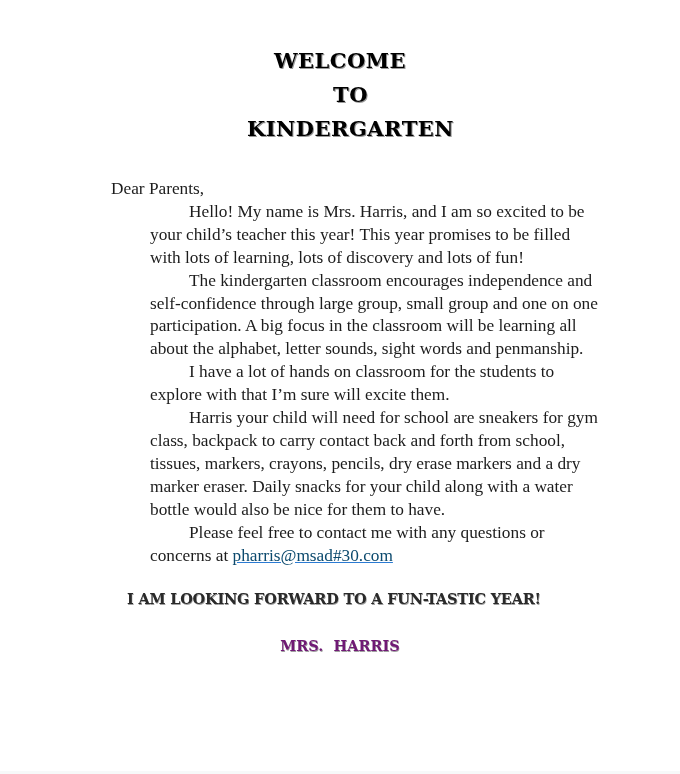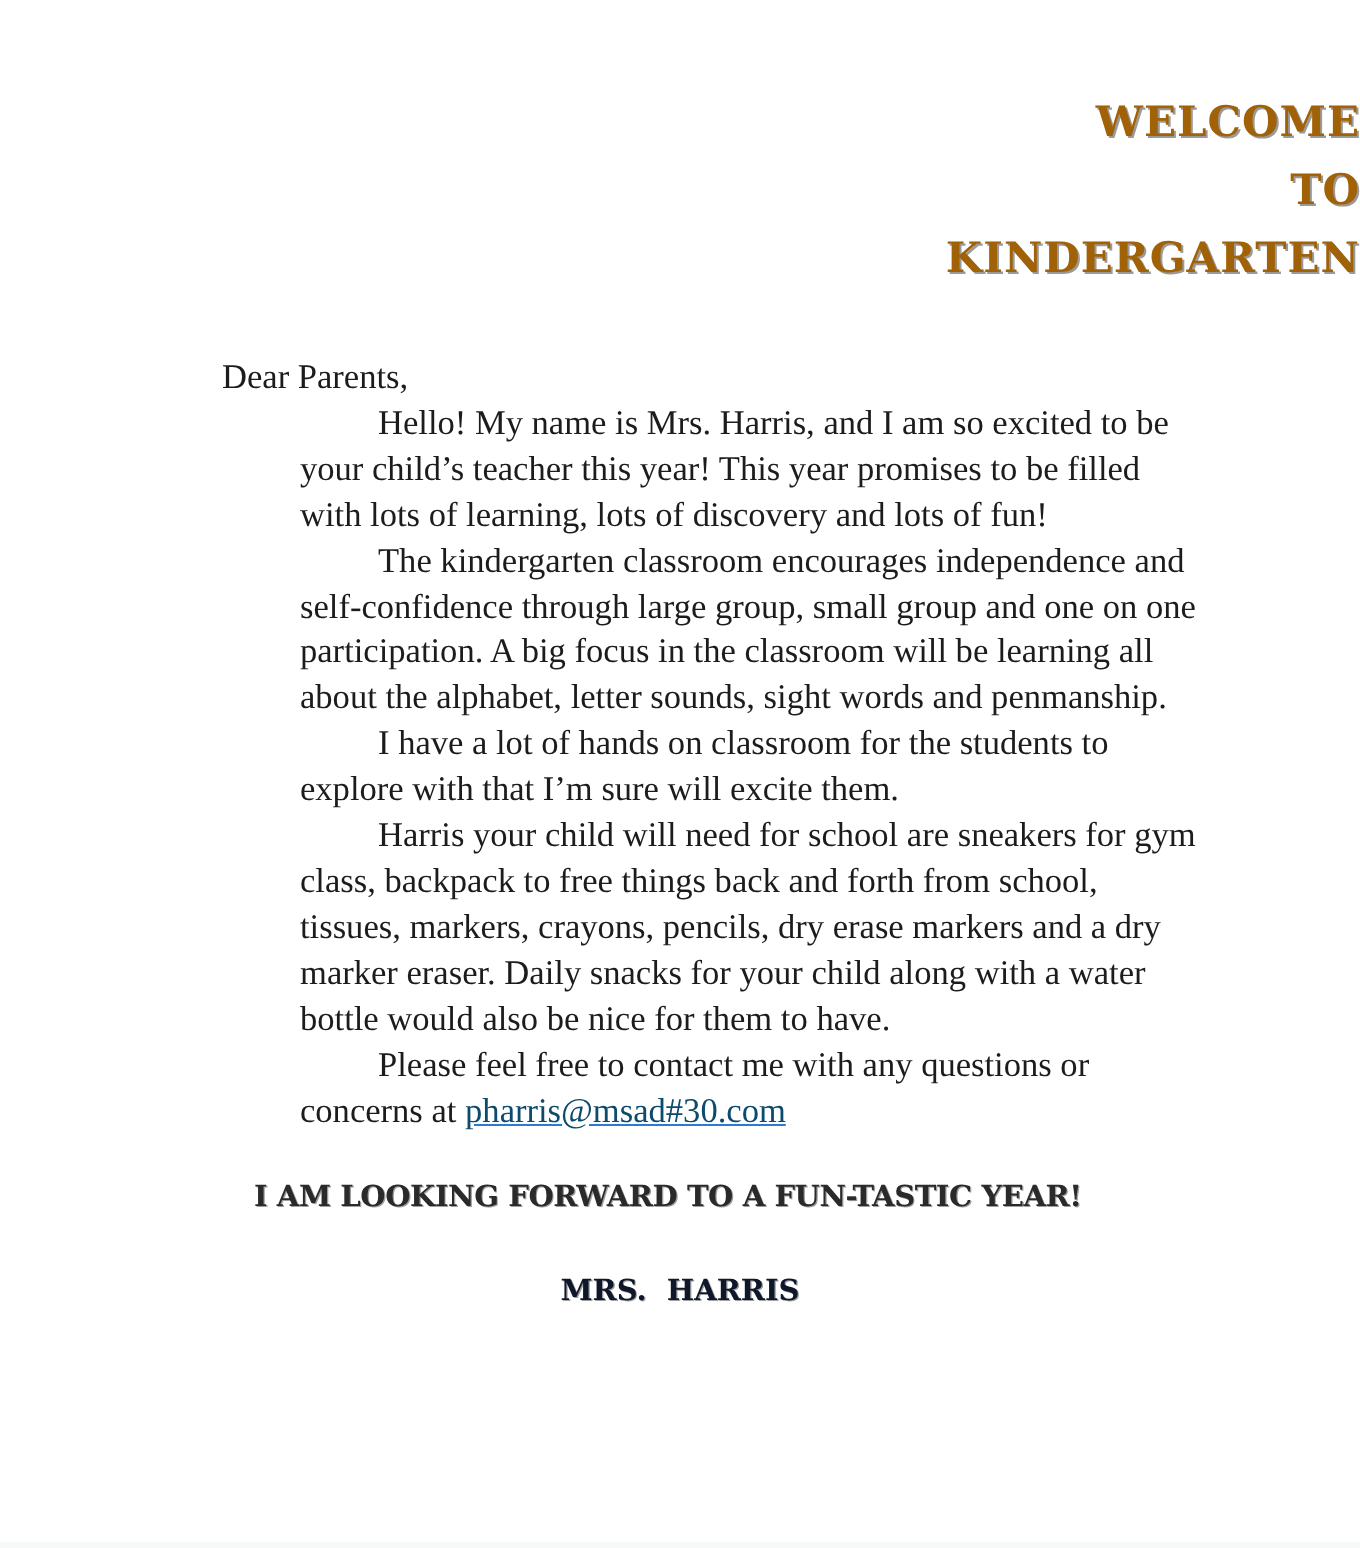--- a/index.html
+++ b/index.html
@@ -12,24 +12,24 @@
       height: 774px;
       position: relative;
       overflow: hidden;
       color: #1c1c1c;
     }
     .title-block {
       position: absolute;
       left: 0;
       top: 44px;
       width: 680px;
-      text-align: right;
+      text-align: center;
       font-family: "DejaVu Serif", serif;
       font-weight: bold;
-      color: #a16207;
+      color: #000000;
       letter-spacing: 0.5px;
       text-shadow: 1px 1px 0 #9a9a9a;
     }
     .title-line {
       display: block;
       height: 34px;
       line-height: 34px;
       font-size: 21px;
       padding-left: 21px;
     }
@@ -81,21 +81,21 @@
     }
     .signature {
       position: absolute;
       left: 0;
       width: 680px;
       top: 637px;
       text-align: center;
       font-family: "DejaVu Serif", serif;
       font-weight: bold;
       font-size: 14.5px;
-      color: #0f172a;
+      color: #701a75;
       text-shadow: 0.6px 0.6px 0 #a0a0a0;
       white-space: pre;
     }
     .bottom-edge {
       position: absolute;
       left: 0;
       bottom: 0;
       width: 680px;
       height: 3px;
       background: #f7f9f9;
@@ -126,21 +126,21 @@
     <span class="line">about the alphabet, letter sounds, sight words and penmanship.</span>
   </div>
 
   <div class="para">
     <span class="line first">I have a lot of hands on classroom for the students to</span>
     <span class="line">explore with that I’m sure will excite them.</span>
   </div>
 
   <div class="para">
     <span class="line first">Harris your child will need for school are sneakers for gym</span>
-    <span class="line">class, backpack to free things back and forth from school,</span>
+    <span class="line">class, backpack to carry contact back and forth from school,</span>
     <span class="line">tissues, markers, crayons, pencils, dry erase markers and a dry</span>
     <span class="line">marker eraser.  Daily snacks for your child along with a water</span>
     <span class="line">bottle would also be nice for them to have.</span>
   </div>
 
   <div class="para">
     <span class="line first">Please feel free to contact me with any questions or</span>
     <span class="line"><span>concerns at </span><a class="email-link">pharris@msad#30.com</a></span>
   </div>
 </div>

